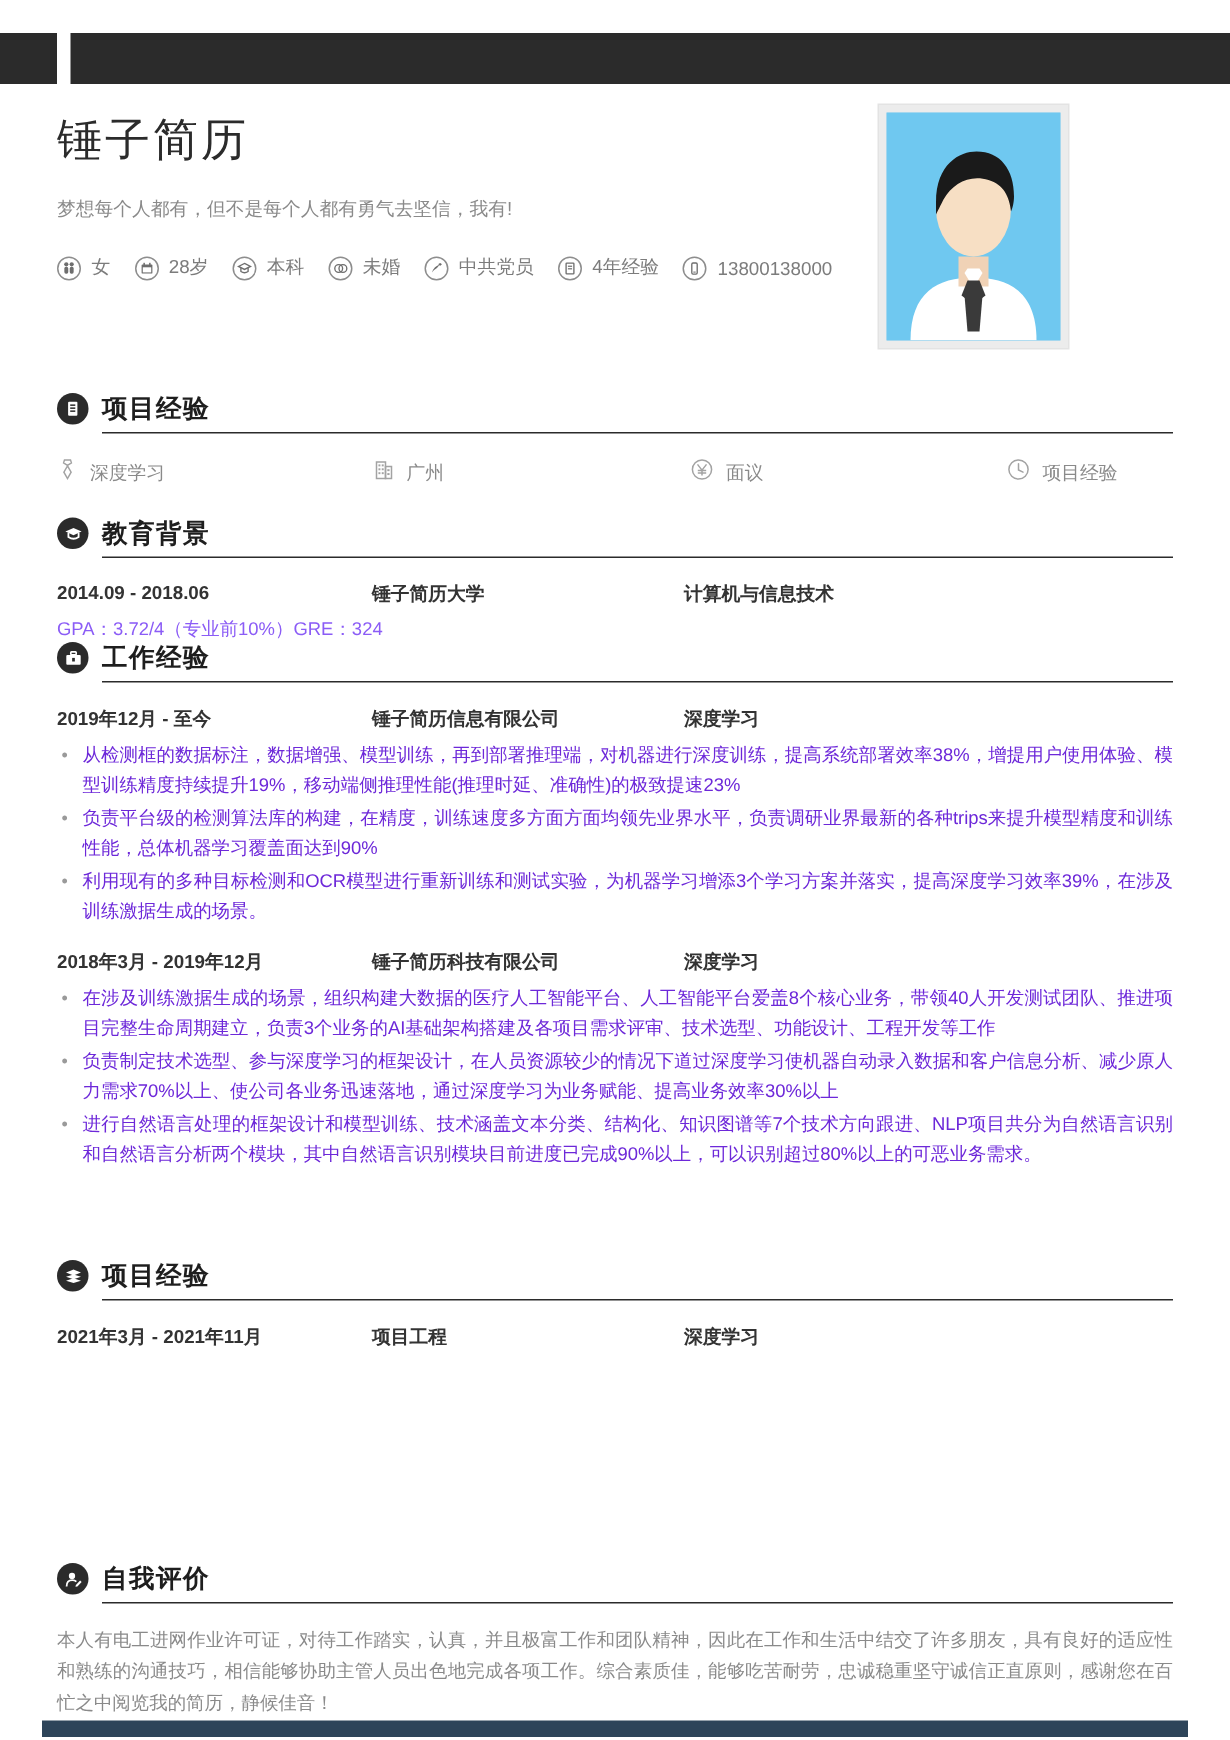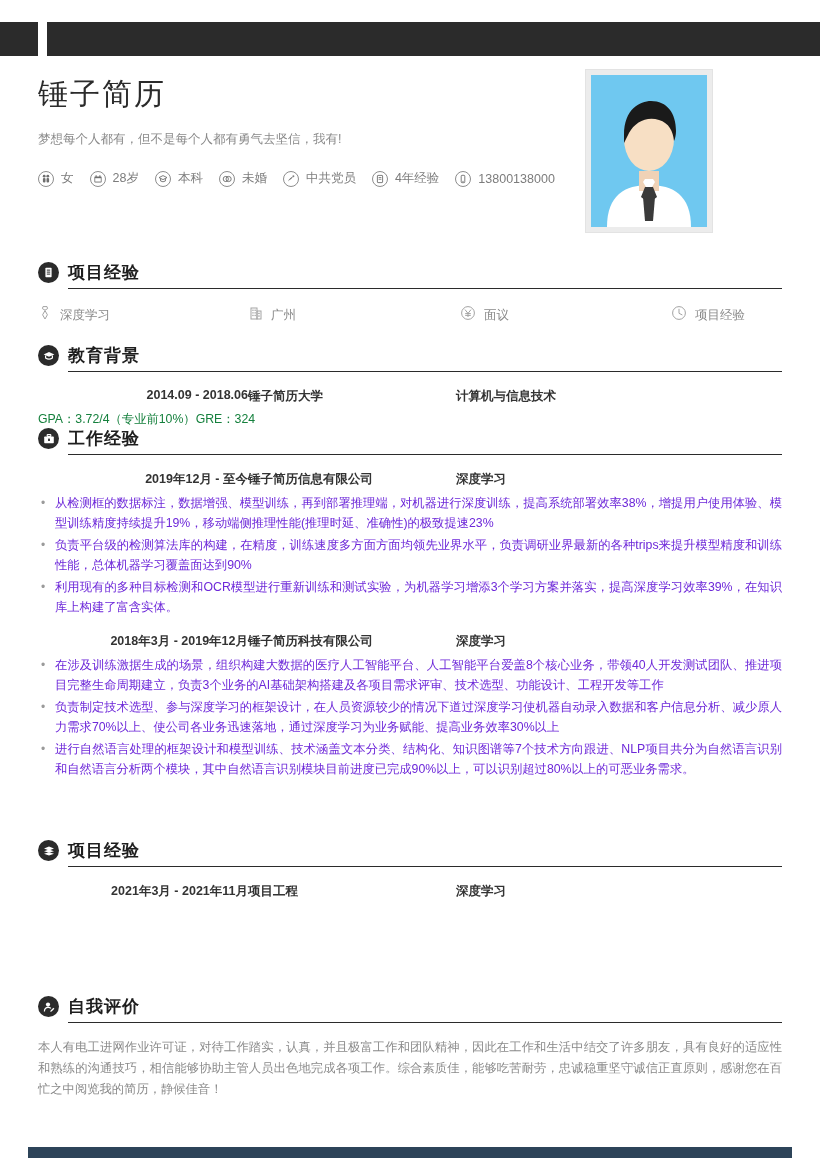--- a/index.html
+++ b/index.html
@@ -59,36 +59,36 @@
   .sec-rule { margin-top: 5px; margin-left: 30px; border-bottom: 1.6px solid #2b2b2b; width: 714px; }
 
   
   .intent-row { display: flex; margin-top: 16px; }
   .intent-cell { display: flex; align-items: center; width: 211px; }
   .intent-cell .itext { font-size: 12.5px; color: #8a8a8a; margin-left: 8px; }
   .intent-cell.last { width: auto; }
 
   
   .entry-head { display: flex; margin-top: 16px; font-size: 12.5px; font-weight: bold; color: #333; }
-  .eh-date { width: 210px; text-align: right; }
+  .eh-date { width: 210px; }
   .eh-org  { width: 208px; }
   .eh-role { width: auto; text-align: right; }
 
   ul.bullets { margin-top: 5px; list-style: none; }
   ul.bullets li {
     position: relative; padding-left: 17px;
     font-size: 12.3px; line-height: 20px; color: #6d28d9;
     margin-bottom: 2px; text-align: justify;
   }
   ul.bullets li::before {
     content: "•"; position: absolute; left: 3px; top: 0;
     color: #9a9a9a; font-size: 12px;
   }
 
-  .edu-sub { margin-top: 4px; font-size: 12.3px; color: #15803d; line-height: 20px; }
+  .edu-sub { margin-top: 4px; font-size: 12.3px; color: #8b5cf6; line-height: 20px; }
 
   .para { margin-top: 14px; font-size: 12.3px; line-height: 21px; color: #8a8a8a; text-align: justify; }
 
   
   .footer-bar { position: absolute; left: 28px; top: 1147px; width: 764px; height: 11px; background: #2d4459; }
 </style>
 </head>
 <body>
 
 <div class="page">
@@ -300,21 +300,21 @@
     <div class="sec-rule"></div>
 
     <div class="entry-head">
       <span class="eh-date">2019年12月 - 至今</span>
       <span class="eh-org">锤子简历信息有限公司</span>
       <span class="eh-role">深度学习</span>
     </div>
     <ul class="bullets">
       <li>从检测框的数据标注，数据增强、模型训练，再到部署推理端，对机器进行深度训练，提高系统部署效率38%，增提用户使用体验、模型训练精度持续提升19%，移动端侧推理性能(推理时延、准确性)的极致提速23%</li>
       <li>负责平台级的检测算法库的构建，在精度，训练速度多方面方面均领先业界水平，负责调研业界最新的各种trips来提升模型精度和训练性能，总体机器学习覆盖面达到90%</li>
-      <li>利用现有的多种目标检测和OCR模型进行重新训练和测试实验，为机器学习增添3个学习方案并落实，提高深度学习效率39%，在知识库上构建了富含实体。</li>
+      <li>利用现有的多种目标检测和OCR模型进行重新训练和测试实验，为机器学习增添3个学习方案并落实，提高深度学习效率39%，在涉及训练激据生成的场景。</li>
     </ul>
 
     <div class="entry-head">
       <span class="eh-date">2018年3月 - 2019年12月</span>
       <span class="eh-org">锤子简历科技有限公司</span>
       <span class="eh-role">深度学习</span>
     </div>
     <ul class="bullets">
       <li>在涉及训练激据生成的场景，组织构建大数据的医疗人工智能平台、人工智能平台爱盖8个核心业务，带领40人开发测试团队、推进项目完整生命周期建立，负责3个业务的AI基础架构搭建及各项目需求评审、技术选型、功能设计、工程开发等工作</li>
       <li>负责制定技术选型、参与深度学习的框架设计，在人员资源较少的情况下道过深度学习使机器自动录入数据和客户信息分析、减少原人力需求70%以上、使公司各业务迅速落地，通过深度学习为业务赋能、提高业务效率30%以上</li>
@@ -337,21 +337,21 @@
 
     <div class="entry-head">
       <span class="eh-date">2021年3月 - 2021年11月</span>
       <span class="eh-org">项目工程</span>
       <span class="eh-role">深度学习</span>
     </div>
     <ul class="bullets">
     </ul>
   </div>
 
-  <div class="section" style="top:996px;">
+  <div class="section" style="top:1042px;">
     <div class="sec-head">
       <span class="sec-badge">
         <svg width="14" height="14" viewBox="0 0 14 14">
             <circle cx="6" cy="4.6" r="2.1" fill="#fff"></circle>
             <path d="M2.4 11.6 C2.4 8.6 4.2 7.4 6.2 7.4 C7.2 7.4 8.2 7.7 8.9 8.4" fill="none" stroke="#fff" stroke-width="1.2"></path>
             <path d="M8.6 10.6 L11.4 7.7 L12.4 8.7 L9.6 11.6 L8.3 11.9 Z" fill="#fff"></path>
           </svg>
       </span>
       <span class="sec-title">自我评价</span>
     </div>

